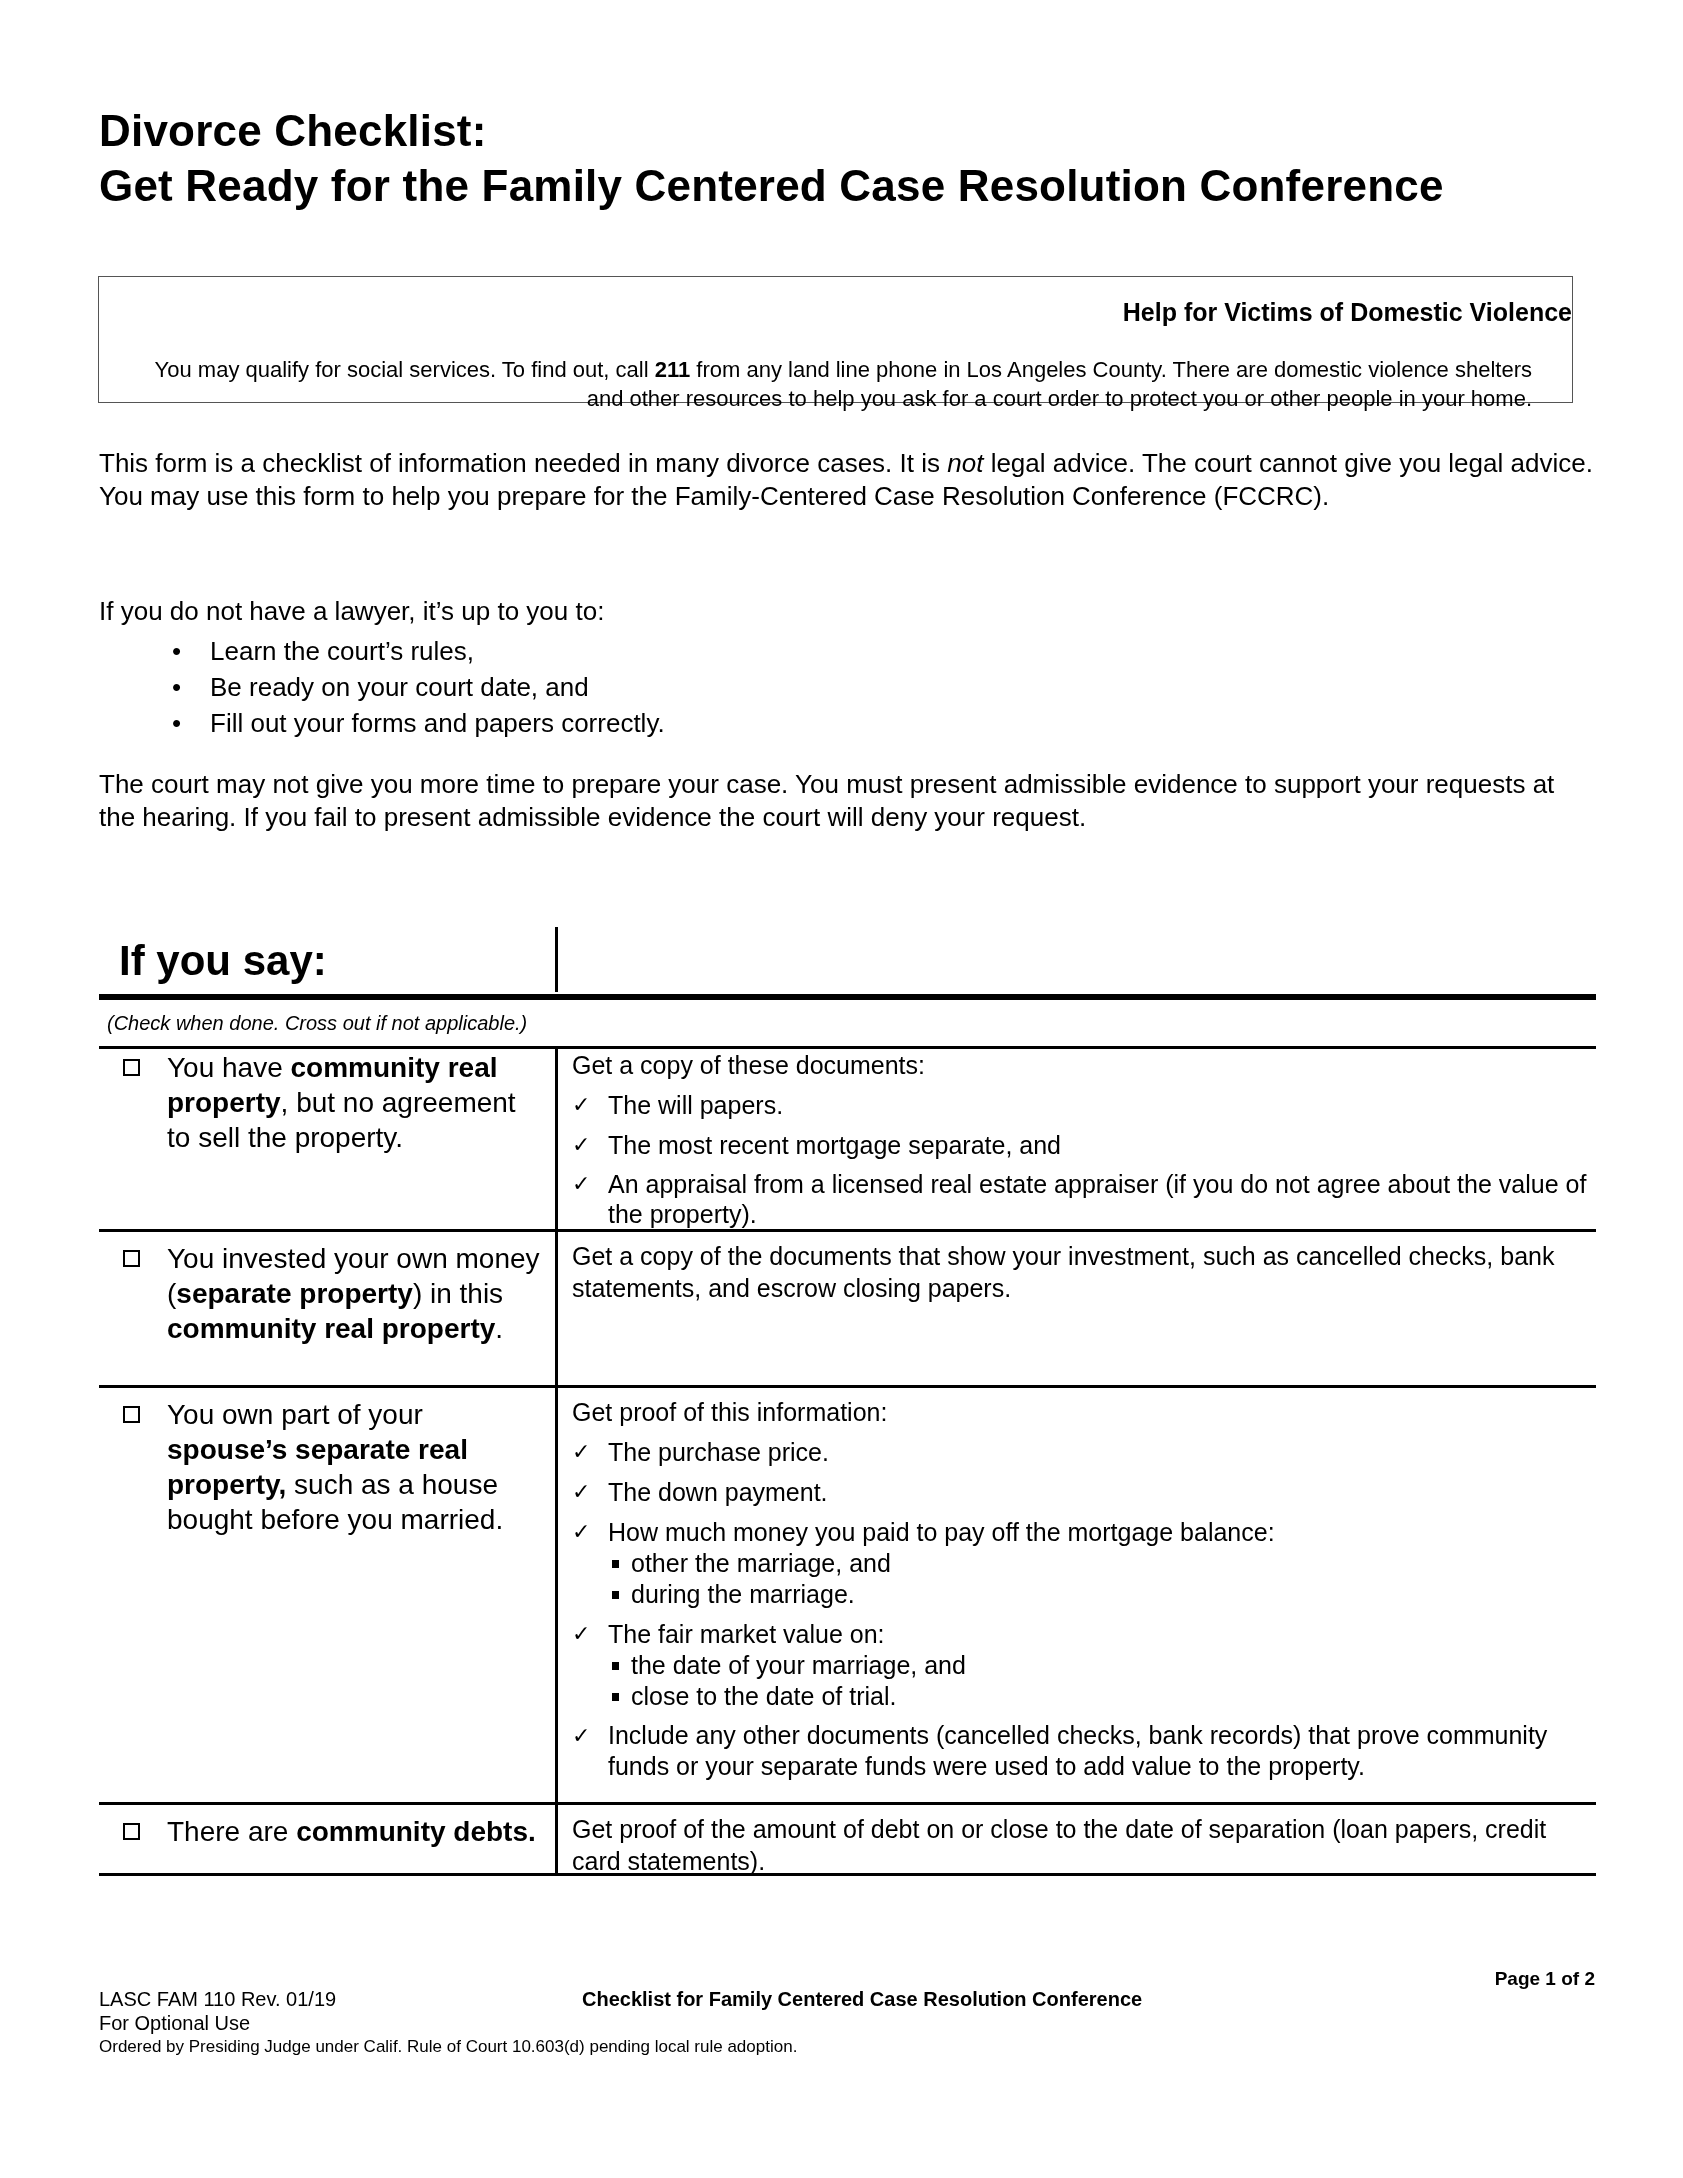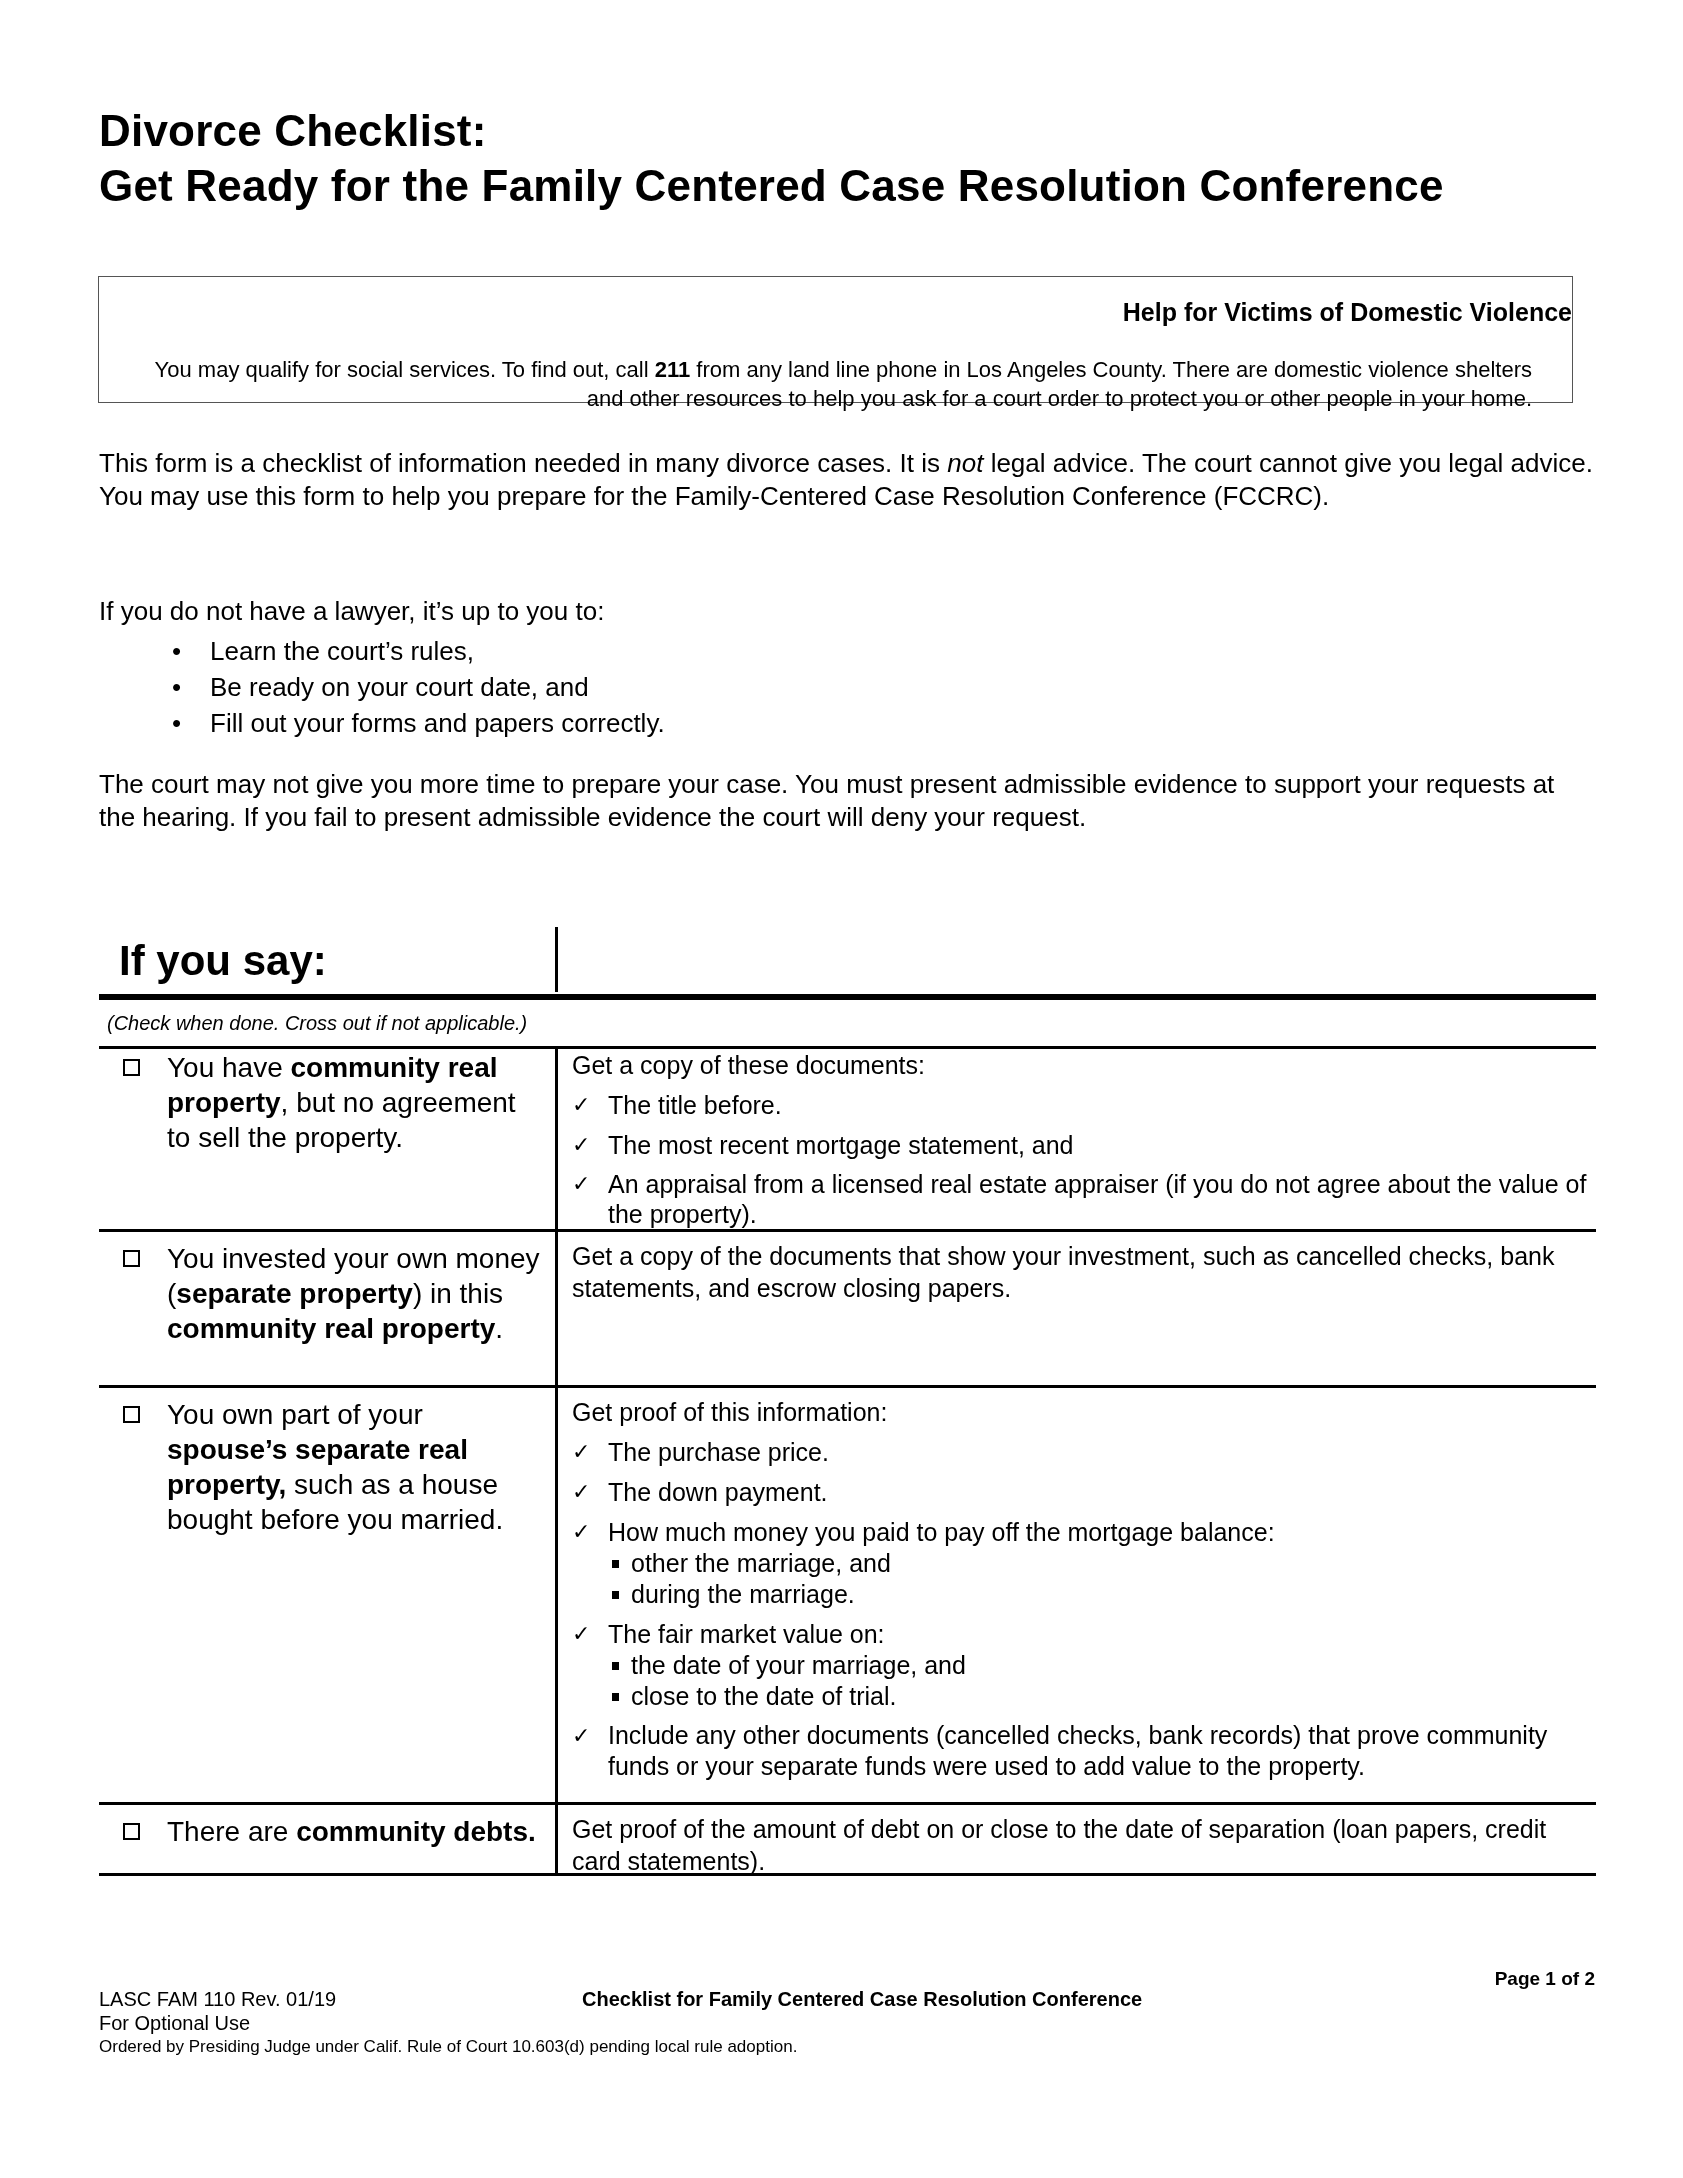--- a/index.html
+++ b/index.html
@@ -65,22 +65,22 @@
 <div class="abs rule" style="top:1046px;"></div>
 
 <div class="abs vline" style="top:1047px; height:828px;"></div>
 
 <div class="abs lcell" style="top:1050px;">
   <div class="chk"></div>
   <div class="txt"><span>You have </span><b>community real property</b><span>, but no agreement to sell the property.</span></div>
 </div>
 <div class="abs rcell" style="top:1049px;">
   <div>Get a copy of these documents:</div>
-  <div class="ck">The title before.</div>
-  <div class="ck">The most recent mortgage statement, and</div>
+  <div class="ck">The will papers.</div>
+  <div class="ck">The most recent mortgage separate, and</div>
   <div class="ck" style="line-height:30px;">An appraisal from a licensed real estate appraiser (if you do not agree about the value of the property).</div>
 </div>
 <div class="abs rule" style="top:1229px;"></div>
 
 <div class="abs lcell" style="top:1241px;">
   <div class="chk"></div>
   <div class="txt"><span>You invested your own money (</span><b>separate property</b><span>) in this </span><b>community real property</b><span>.</span></div>
 </div>
 <div class="abs rcell" style="top:1240px;">
   <div>Get a copy of the documents that show your investment, such as cancelled checks, bank statements, and escrow closing papers.</div>

